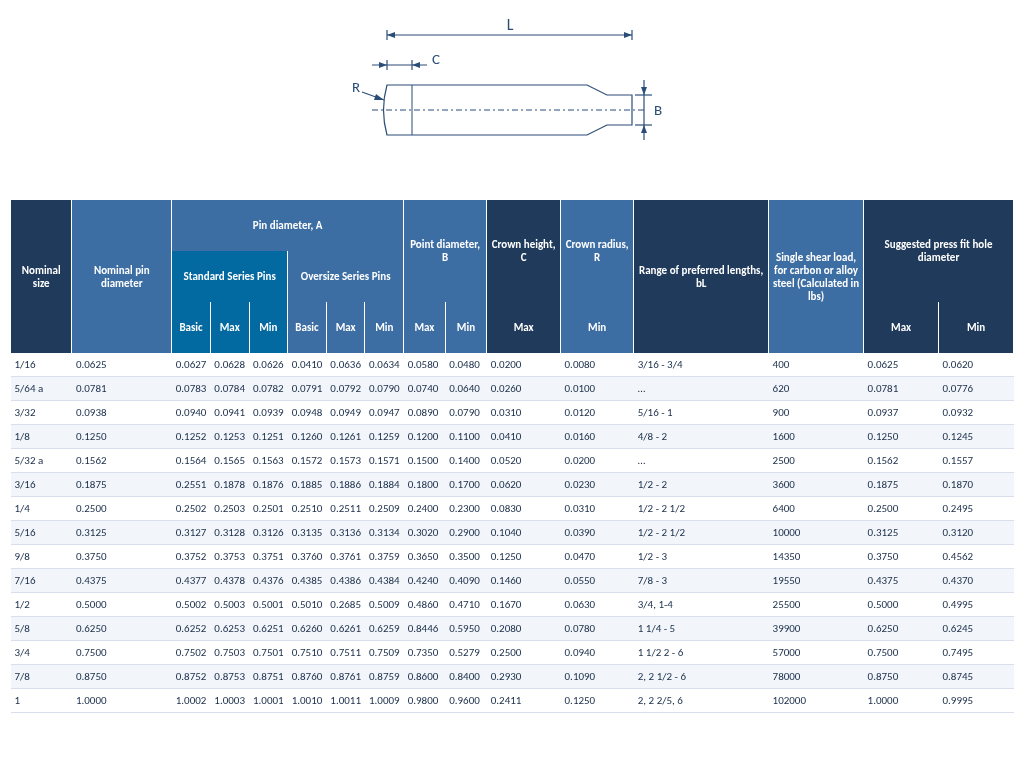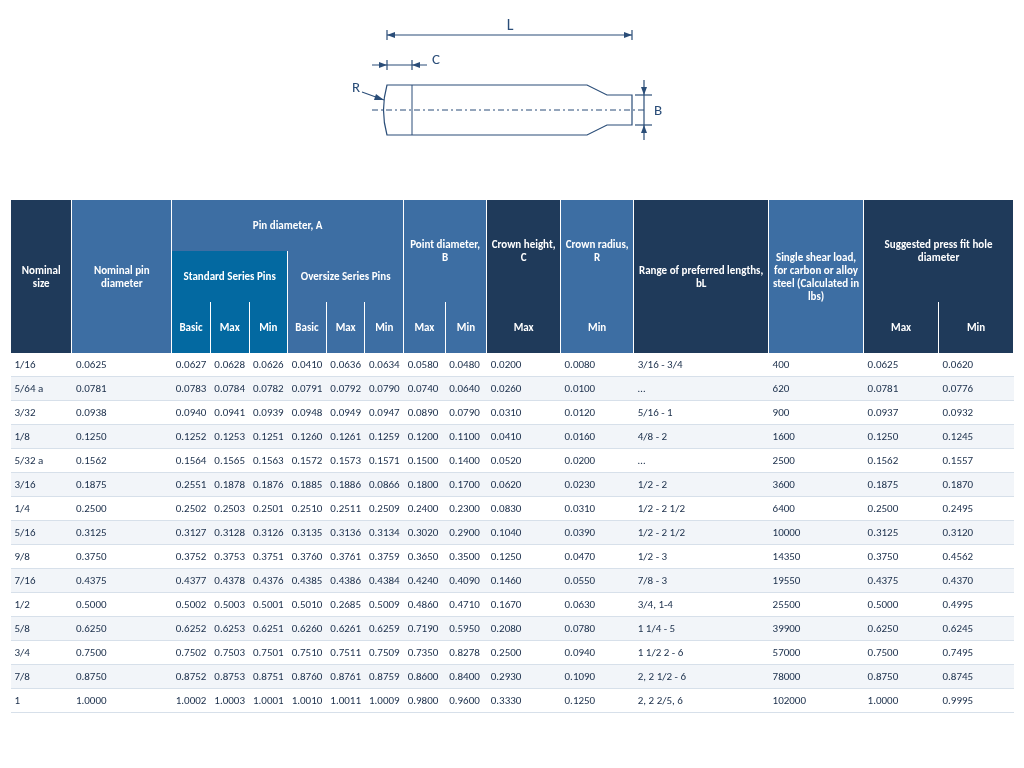--- a/index.html
+++ b/index.html
@@ -209,21 +209,21 @@
         <td>0.1557</td>
       </tr>
       <tr>
         <td>3/16</td>
         <td>0.1875</td>
         <td>0.2551</td>
         <td>0.1878</td>
         <td>0.1876</td>
         <td>0.1885</td>
         <td>0.1886</td>
-        <td>0.0866</td>
+        <td>0.1884</td>
         <td>0.1800</td>
         <td>0.1700</td>
         <td>0.0620</td>
         <td>0.0230</td>
         <td>1/2 - 2</td>
         <td>3600</td>
         <td>0.1875</td>
         <td>0.1870</td>
       </tr>
       <tr>
@@ -318,40 +318,40 @@
       </tr>
       <tr>
         <td>5/8</td>
         <td>0.6250</td>
         <td>0.6252</td>
         <td>0.6253</td>
         <td>0.6251</td>
         <td>0.6260</td>
         <td>0.6261</td>
         <td>0.6259</td>
-        <td>0.7190</td>
+        <td>0.8446</td>
         <td>0.5950</td>
         <td>0.2080</td>
         <td>0.0780</td>
         <td>1 1/4  - 5</td>
         <td>39900</td>
         <td>0.6250</td>
         <td>0.6245</td>
       </tr>
       <tr>
         <td>3/4</td>
         <td>0.7500</td>
         <td>0.7502</td>
         <td>0.7503</td>
         <td>0.7501</td>
         <td>0.7510</td>
         <td>0.7511</td>
         <td>0.7509</td>
         <td>0.7350</td>
-        <td>0.8278</td>
+        <td>0.5279</td>
         <td>0.2500</td>
         <td>0.0940</td>
         <td>1 1/2 2 - 6</td>
         <td>57000</td>
         <td>0.7500</td>
         <td>0.7495</td>
       </tr>
       <tr>
         <td>7/8</td>
         <td>0.8750</td>
@@ -374,21 +374,21 @@
         <td>1</td>
         <td>1.0000</td>
         <td>1.0002</td>
         <td>1.0003</td>
         <td>1.0001</td>
         <td>1.0010</td>
         <td>1.0011</td>
         <td>1.0009</td>
         <td>0.9800</td>
         <td>0.9600</td>
-        <td>0.3330</td>
+        <td>0.2411</td>
         <td>0.1250</td>
         <td>2, 2 2/5, 6</td>
         <td>102000</td>
         <td>1.0000</td>
         <td>0.9995</td>
       </tr>
     </tbody>
 </table>
 
 </body></html>

